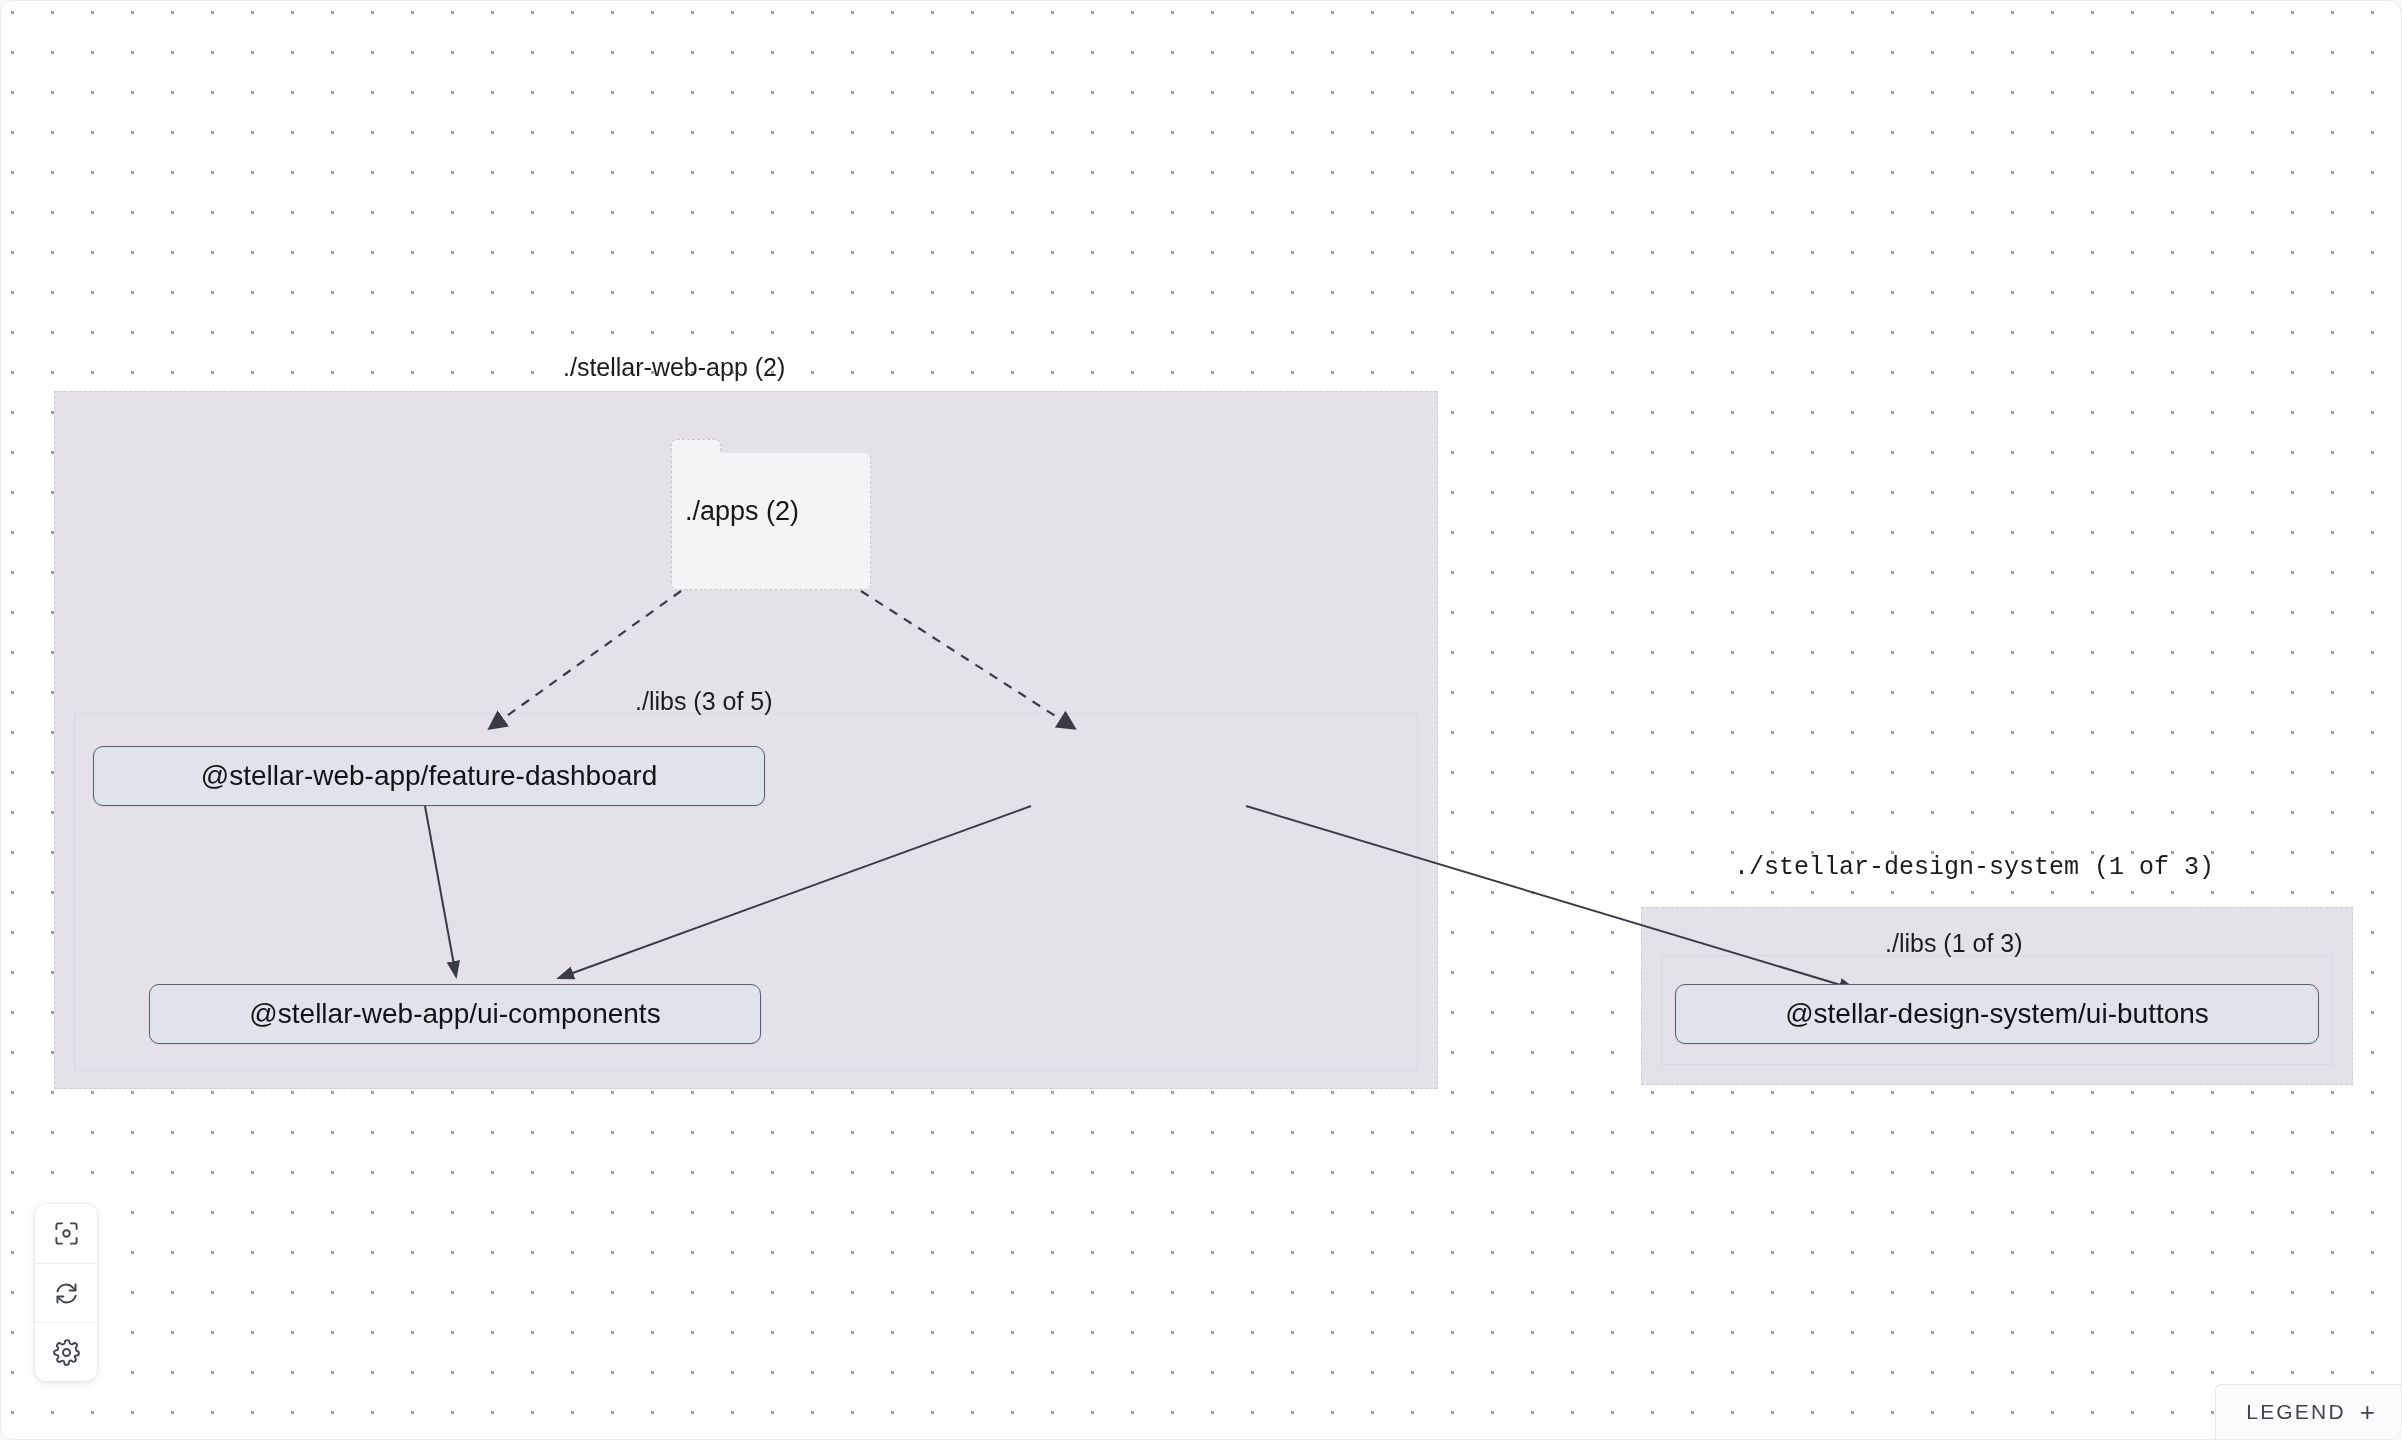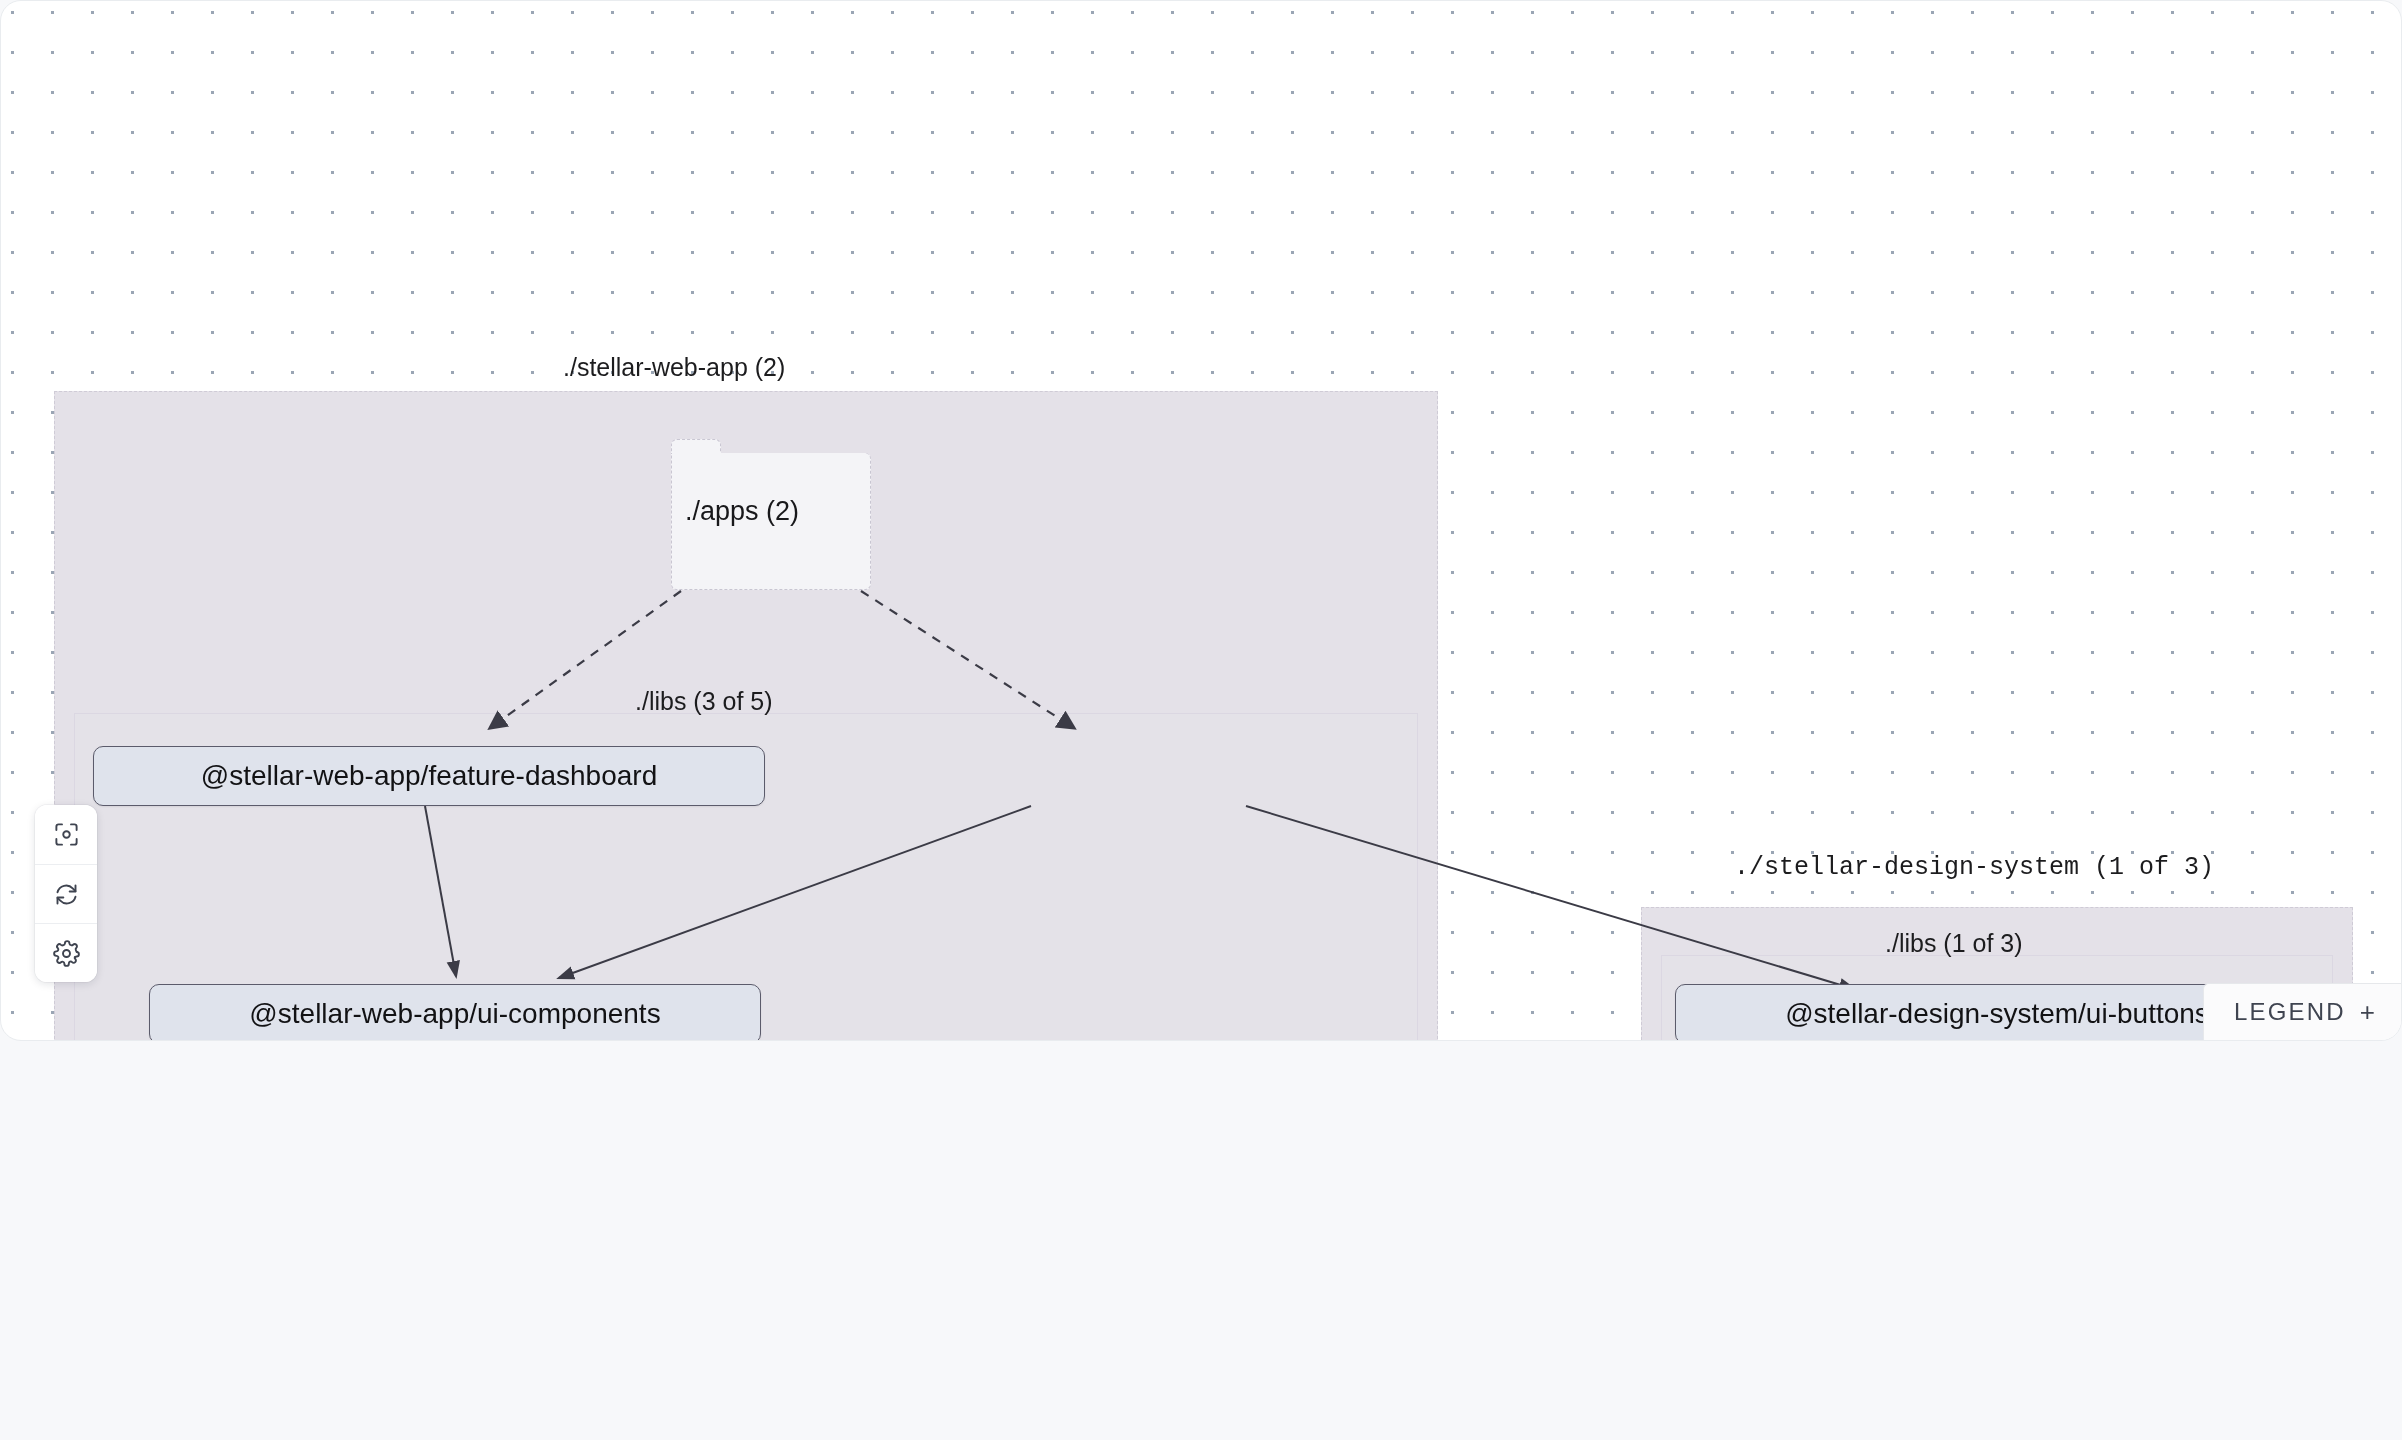--- a/index.html
+++ b/index.html
@@ -9,27 +9,27 @@
     height: 1440px;
     overflow: hidden;
     background: #f7f8fa;
     font-family: "Liberation Sans", sans-serif;
   }
 
   
   #canvas {
     position: absolute;
     left: 0; top: 0;
-    width: 2402px; height: 1041px;
+    width: 2402px; height: 1440px;
     background-color: #ffffff;
     background-image: radial-gradient(circle at 1.5px 1.5px, #9aa5b4 1.5px, transparent 1.6px);
     background-size: 40px 40px;
     background-position: 10px 10px;
     border: 1px solid #e9ecef;
-    border-radius: 21px;
+    border-radius: 14px;
     overflow: hidden;
   }
 
   
   .group {
     position: absolute;
     background: #e4e1e8;
     border: 1px dashed #cfcbd6;
   }
   .group-label {
@@ -128,21 +128,21 @@
     border-top-left-radius: 6px;
     padding: 14px 26px 14px 30px;
     display: flex;
     align-items: center;
     gap: 14px;
     cursor: pointer;
     min-width: 180px;
     justify-content: center;
   }
   #legend .legend-text {
-    font-size: 24px;
+    font-size: 21px;
     letter-spacing: 2.2px;
     color: #3f4450;
   }
   #legend .legend-plus {
     font-size: 26px;
     color: #3f4450;
     line-height: 1;
   }
 </style>
 </head>

